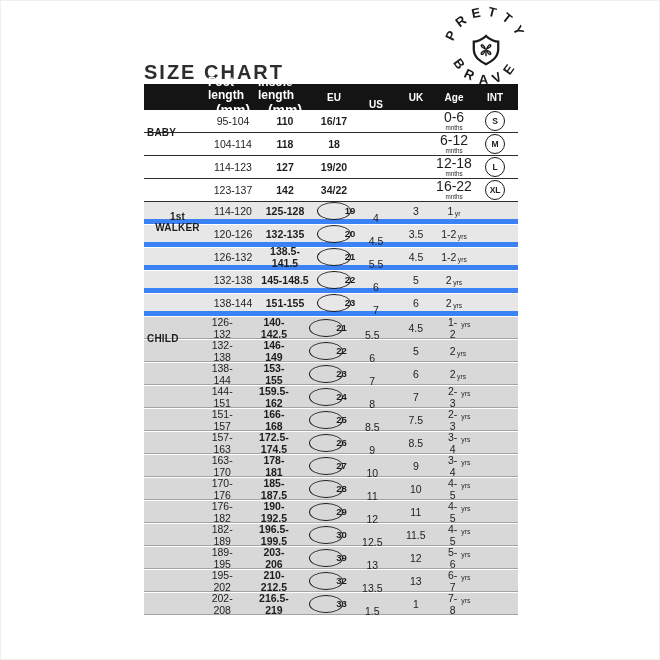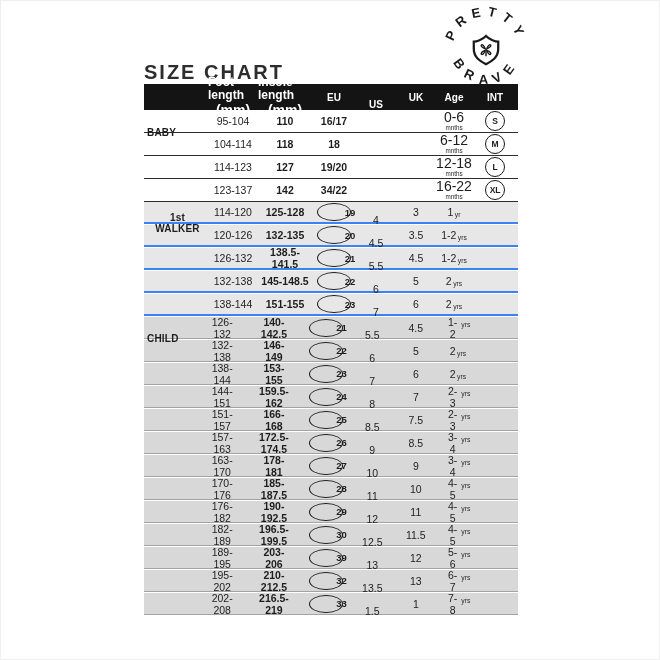--- a/index.html
+++ b/index.html
@@ -25,21 +25,21 @@
   
   .c0{width:64px;} .c1{width:50px;} .c2{width:54px;} .c3{width:44px;}
   .c4{width:40px;margin-top:15px;} .c5{width:40px;} .c6{width:36px;} .c7{width:46px;}
 
   .cell{display:flex;justify-content:center;align-items:center;text-align:center;
         font-size:10.5px;box-sizing:border-box;height:100%;}
   .cell.group{justify-content:flex-start;padding-left:3px;font-weight:700;font-size:10px;letter-spacing:0.2px;margin-top:22px;}
   .bold{font-weight:700;}
 
   .section-baby .data-row{background:#ffffff;height:23px;border-bottom:1px solid #2c2c2c;}
-  .section-walker .data-row{background:#e7e7e7;height:22px;border-bottom:2px solid #3b82f6;margin-bottom:1px;}
+  .section-walker .data-row{background:#e7e7e7;height:22px;border-bottom:5px solid #3b82f6;margin-bottom:1px;}
   .section-child  .data-row{background:#d8d8d8;height:22px;border-bottom:1px solid #a3a3a3;margin-bottom:1px;gap:16px;}
 
   .eu-plain{font-weight:700;}
   .eu-circle{
     width:18px;height:18px;border:1.5px solid #1a1a1a;border-radius:50%;
     display:flex;align-items:center;justify-content:center;
     font-weight:700;font-size:9.5px;box-sizing:border-box;background:transparent;padding-left:32px;
   }
   .int-circle{
     width:20px;height:20px;border:1.5px solid #1a1a1a;border-radius:50%;

